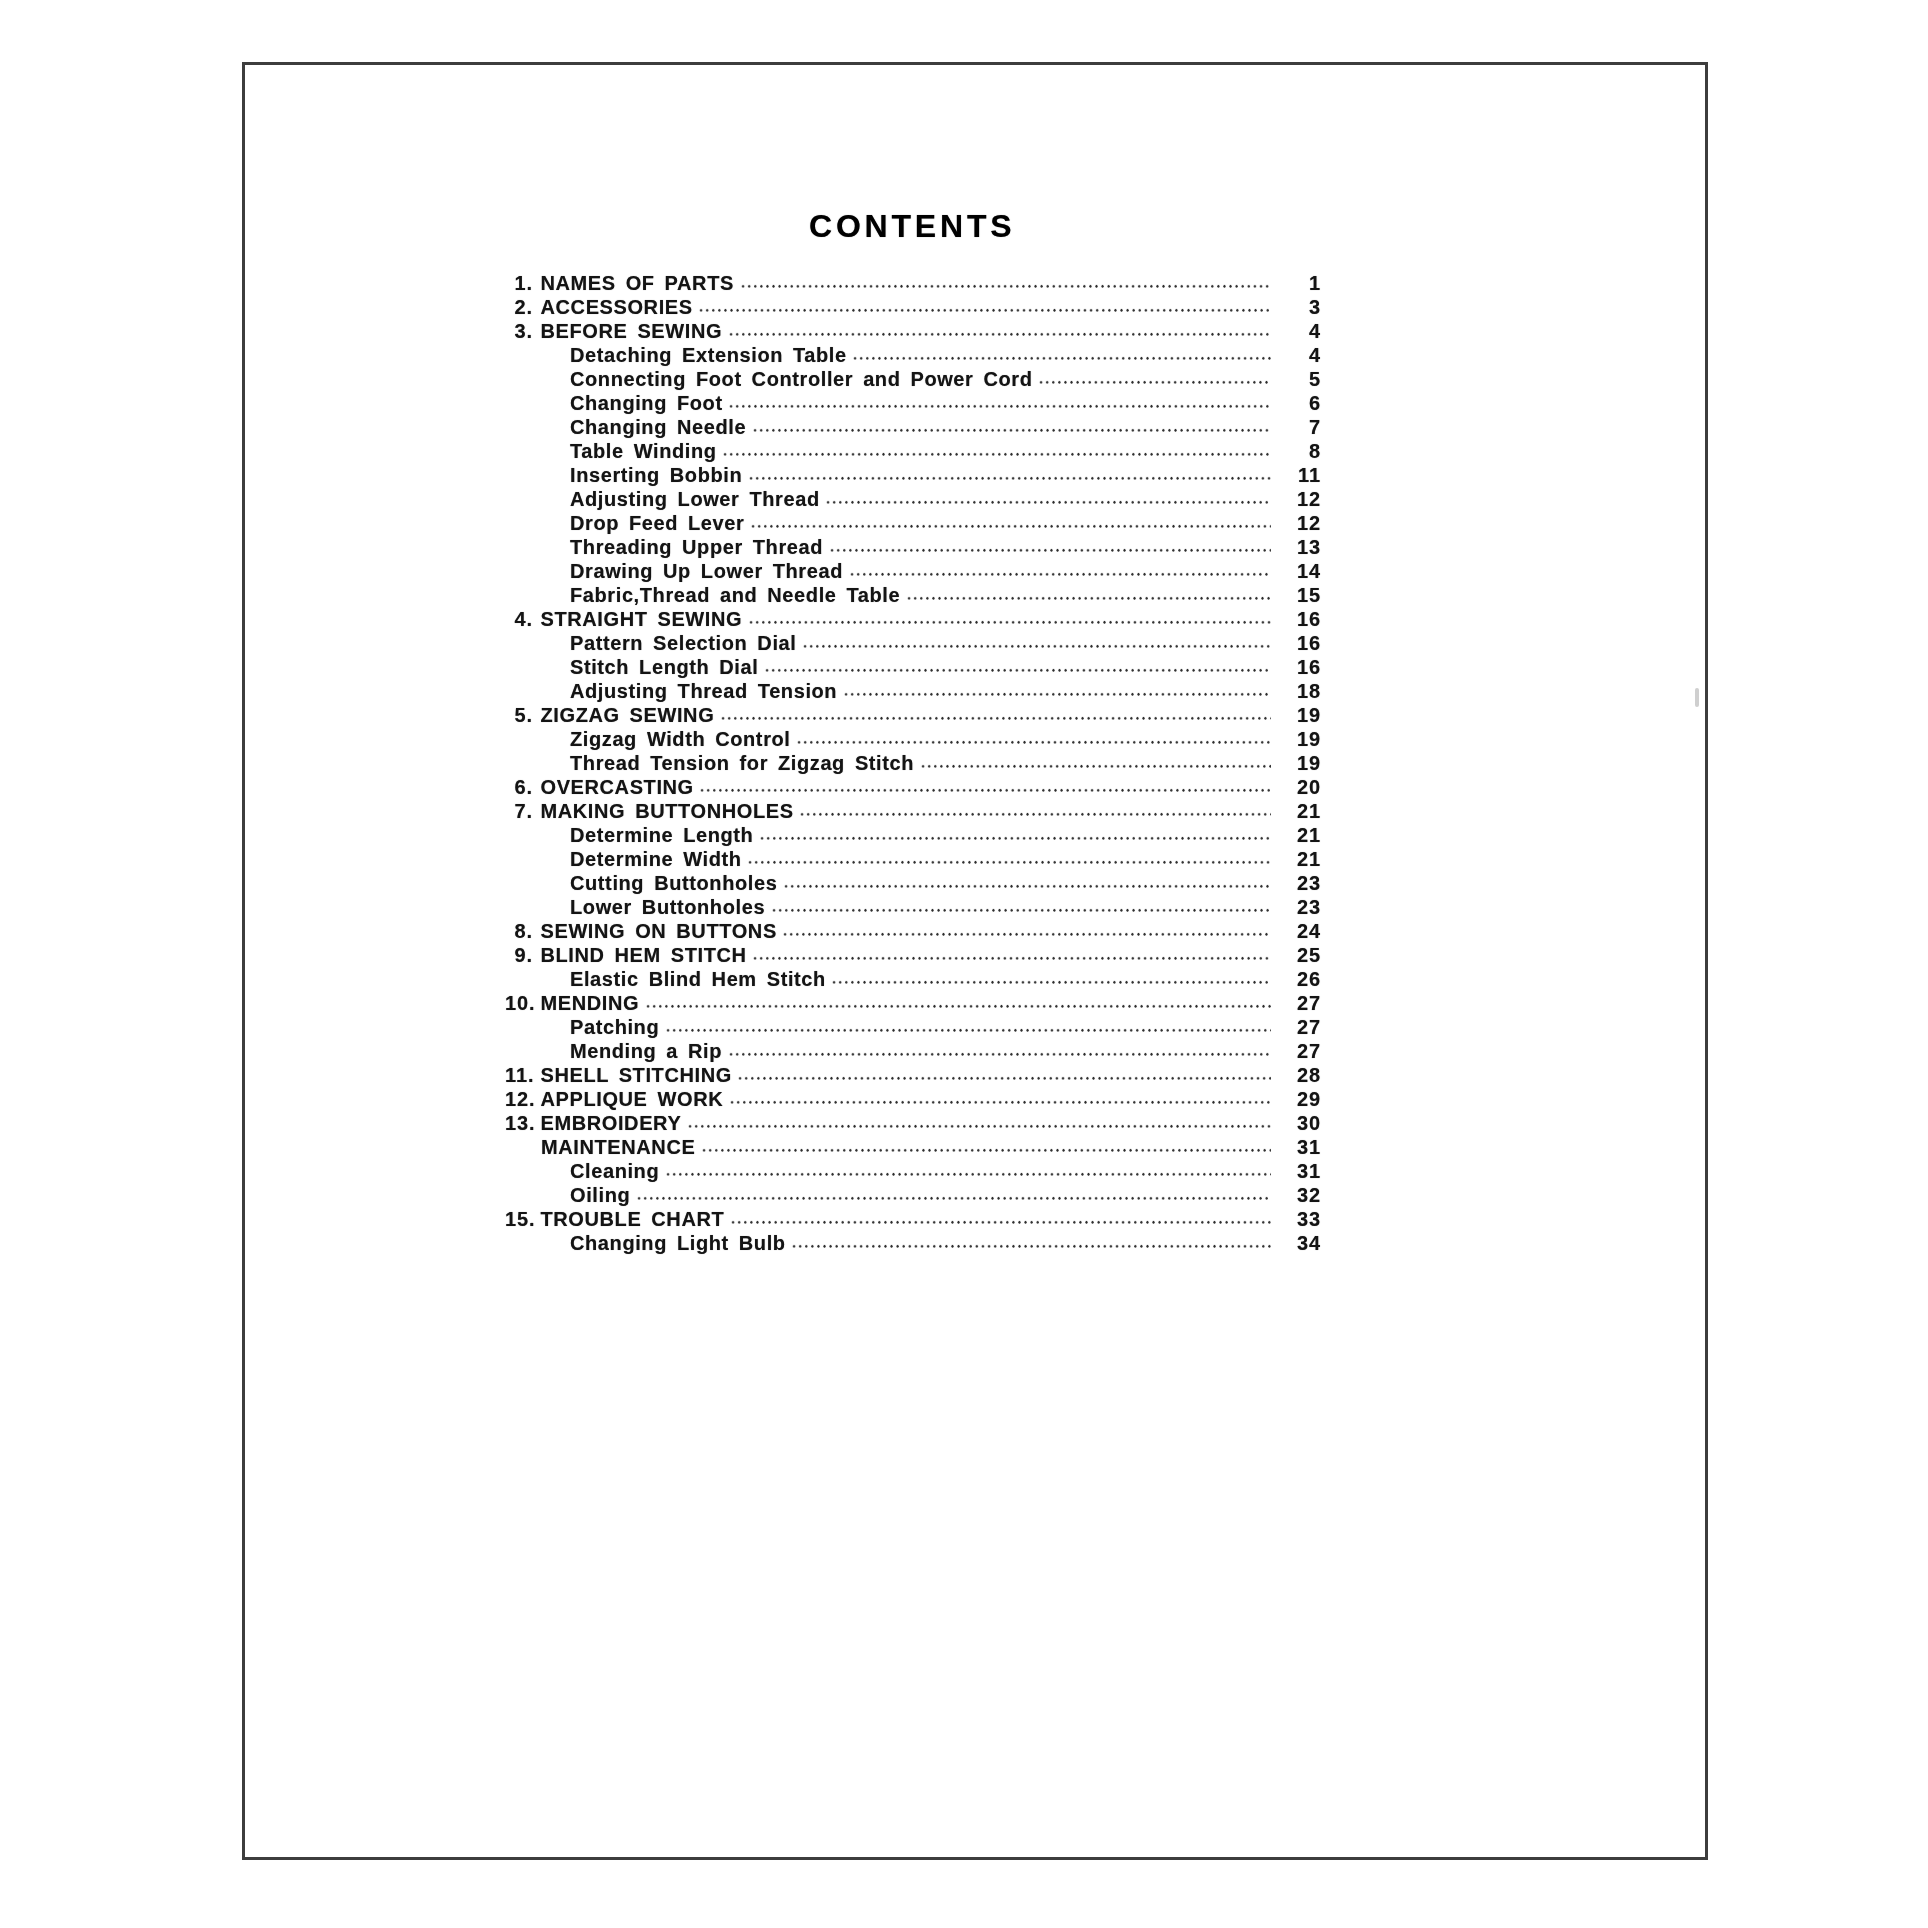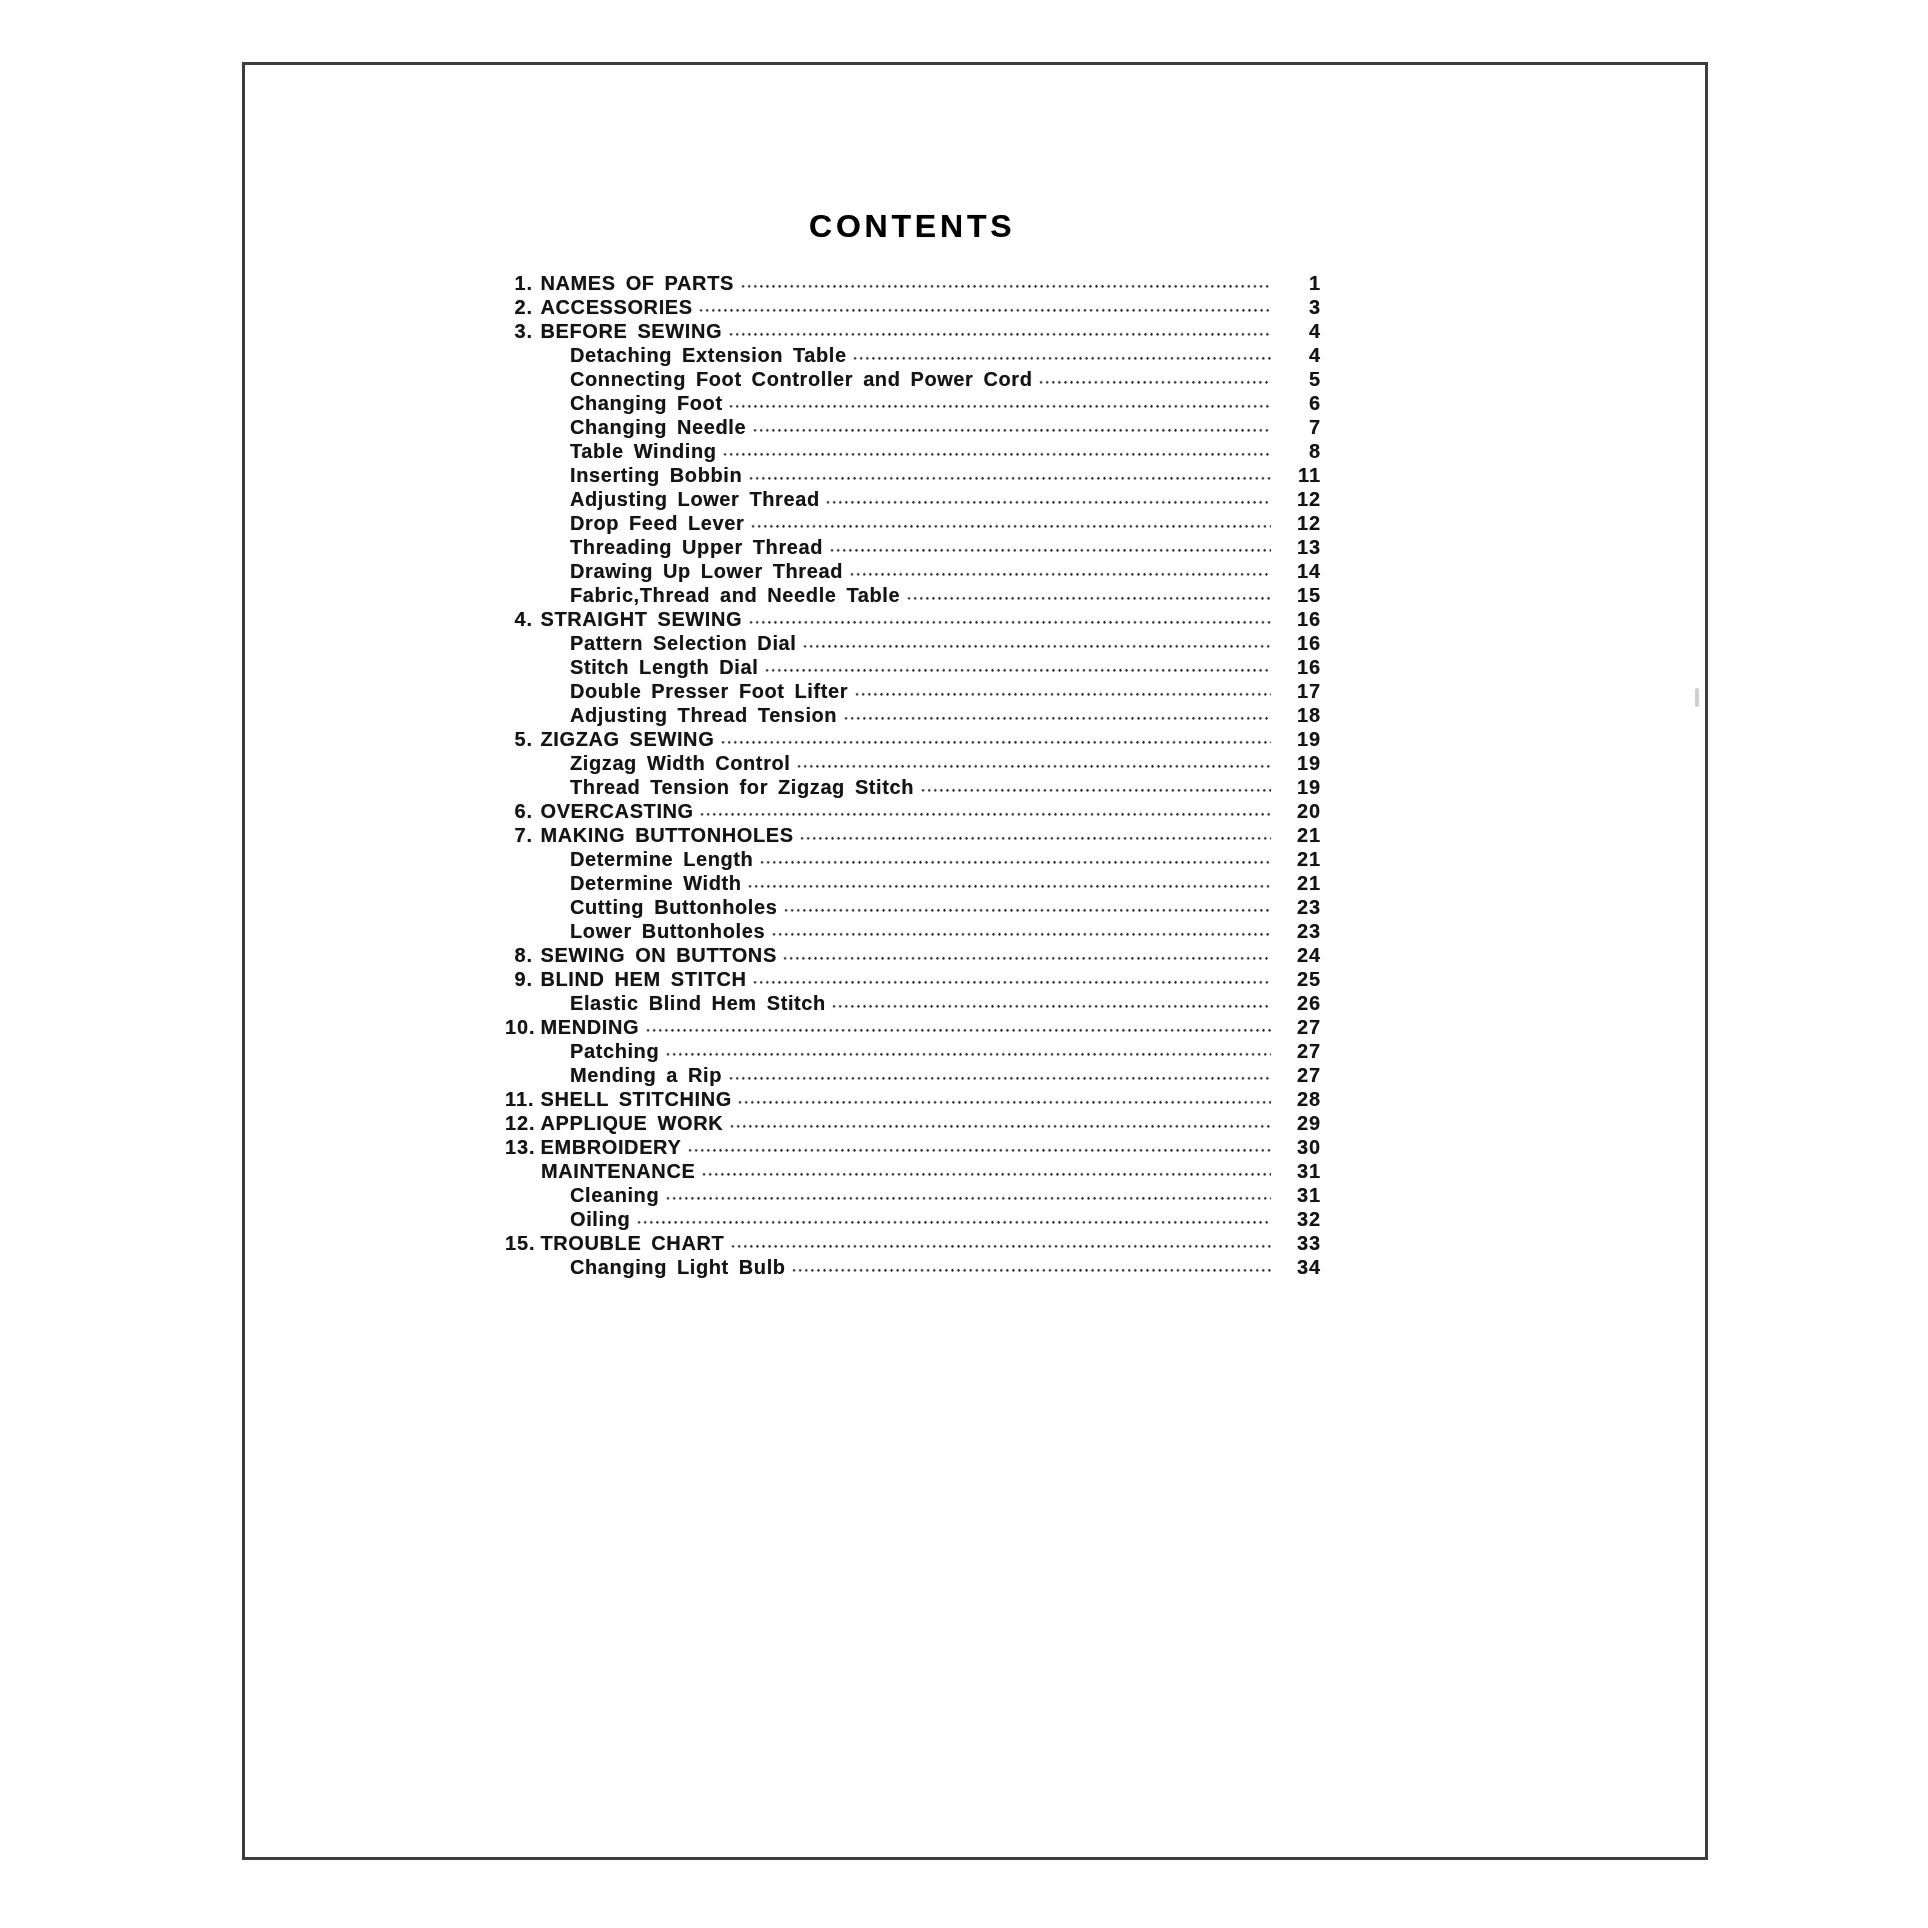--- a/index.html
+++ b/index.html
@@ -184,25 +184,20 @@
         <span class="lbl">Pattern Selection Dial</span>
         <span class="dots"></span>
         <span class="pg">16</span>
       </div>
       <div class="row sub">
         <span class="lbl">Stitch Length Dial</span>
         <span class="dots"></span>
         <span class="pg">16</span>
       </div>
       <div class="row sub">
-        <span class="lbl">Double Presser Foot Lifter</span>
-        <span class="dots"></span>
-        <span class="pg">17</span>
-      </div>
-      <div class="row sub">
         <span class="lbl">Adjusting Thread Tension</span>
         <span class="dots"></span>
         <span class="pg">18</span>
       </div>
       <div class="row section">
         <span class="num">5.</span>
         <span class="lbl">ZIGZAG SEWING</span>
         <span class="dots"></span>
         <span class="pg">19</span>
       </div>

